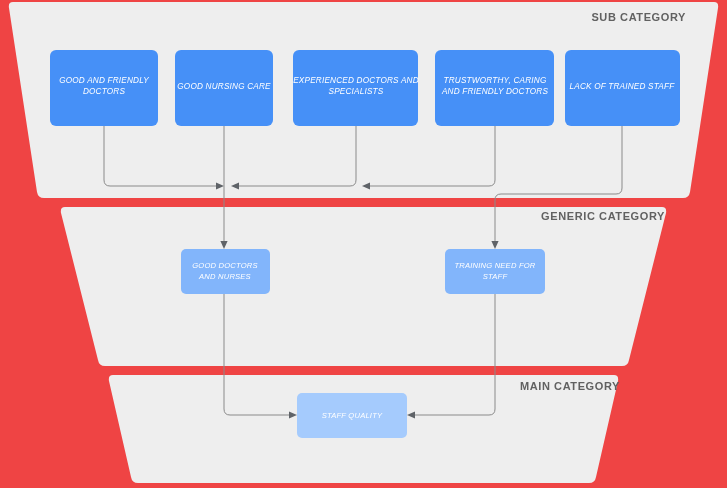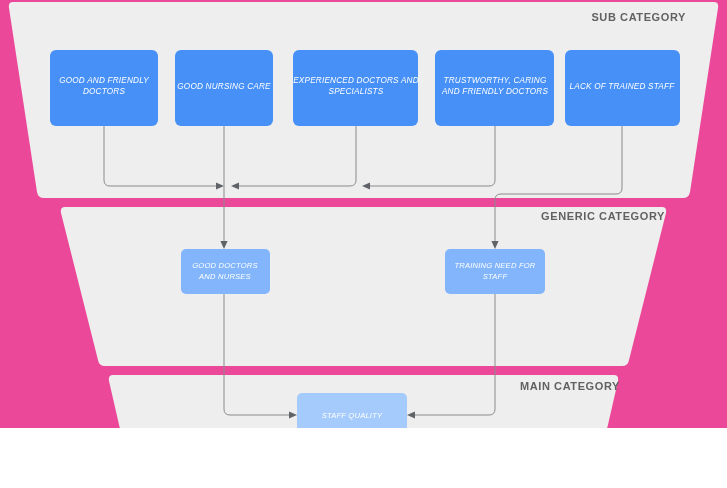--- a/index.html
+++ b/index.html
@@ -3,22 +3,22 @@
 <meta charset="utf-8">
 <style>
   html, body {
     margin: 0;
     padding: 0;
     background: #ffffff;
   }
   #canvas {
     position: relative;
     width: 727px;
-    height: 428px;
-    background: #ec4899;
+    height: 488px;
+    background: #ef4444;
     font-family: "Liberation Sans", sans-serif;
     overflow: hidden;
   }
   #diagram-svg {
     position: absolute;
     top: 0;
     left: 0;
     width: 727px;
     height: 488px;
   }

